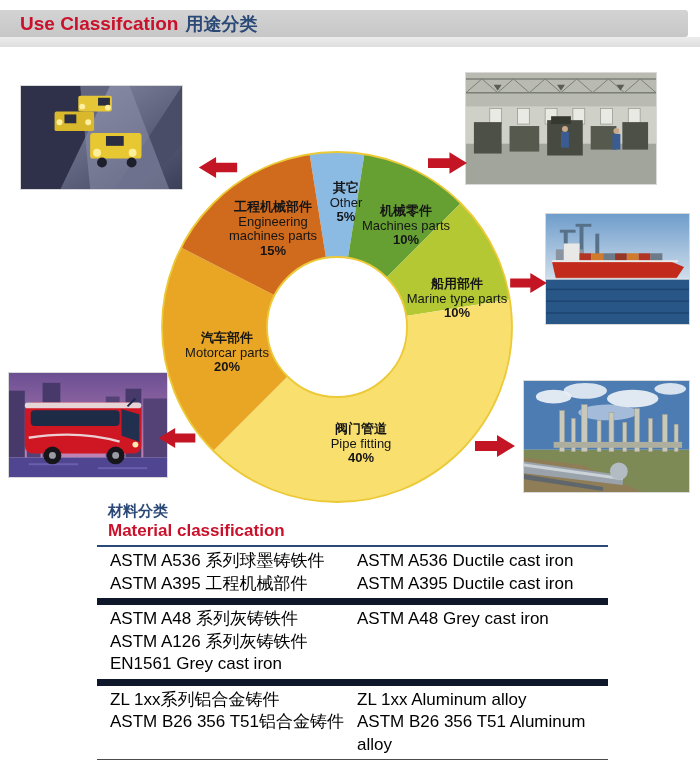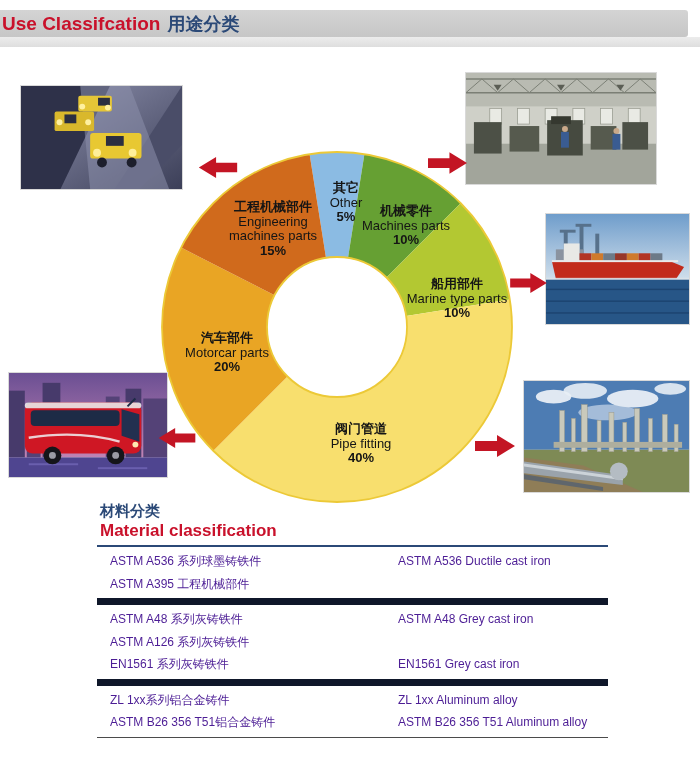--- a/index.html
+++ b/index.html
@@ -3,42 +3,42 @@
 <meta charset="utf-8">
 <style>
   html,body{margin:0;padding:0;background:#ffffff;}
   .page{position:relative;width:700px;height:762px;background:#fff;overflow:hidden;
         font-family:"Liberation Sans","DejaVu Sans",sans-serif;}
   
   .topbar{position:absolute;left:0;top:10px;width:688px;height:27px;
           background:linear-gradient(#d4d4d4,#c6c6c6);border-radius:0 3px 3px 0;}
   .topbar2{position:absolute;left:0;top:37px;width:700px;height:10px;
            background:linear-gradient(#ececec,#dedede);}
-  .header-text{position:absolute;left:2px;top:11px;line-height:25px;white-space:nowrap;}
+  .header-text{position:absolute;left:20px;top:11px;line-height:25px;white-space:nowrap;}
   .title-en{color:#c9112b;font-size:19px;font-weight:bold;}
   .title-zh{color:#2b4977;font-size:18px;font-weight:bold;margin-left:7px;}
   
   .donut{position:absolute;left:0;top:0;}
   
   .photo{position:absolute;box-sizing:border-box;border:1px solid #d9d9d9;background:#eee;}
   .photo svg{display:block;width:100%;height:100%;}
   
   .arrow{position:absolute;}
   .arrow svg{display:block;width:100%;height:100%;}
   .arrow polygon{fill:#c31524;}
   
-  .section-head{position:absolute;left:100px;top:501px;}
+  .section-head{position:absolute;left:108px;top:501px;}
   .sec-zh{font-size:15px;font-weight:bold;color:#2b4977;line-height:19px;}
   .sec-en{font-size:17px;font-weight:bold;color:#c9112b;line-height:21px;}
   .mtable{position:absolute;left:97px;top:545px;width:511px;border-bottom:1px solid #4b4b4b;}
   .tgroup{border-top:7px solid #0f172a;padding:3px 0 3px 13px;}
   .tgroup.first{border-top:2px solid #2b4977;}
-  .trow{display:flex;font-size:12px;color:#4c1d95;line-height:22.5px;}
+  .trow{display:flex;font-size:17px;color:#000000;line-height:22.5px;}
   .tzh{width:247px;}
-  .ten{flex:1;margin-left:41px;}
+  .ten{flex:1;}
 </style>
 </head>
 <body>
 
 <div class="page">
 
   <div class="topbar"></div>
   <div class="topbar2"></div>
   <div class="header-text">
     <span class="title-en">Use Classifcation</span><span class="title-zh">用途分类</span>
@@ -247,34 +247,34 @@
   </div>
 
   <div class="mtable">
     <div class="tgroup first">
       <div class="trow">
         <span class="tzh">ASTM A536 系列球墨铸铁件</span>
         <span class="ten">ASTM A536 Ductile cast iron</span>
       </div>
       <div class="trow">
         <span class="tzh">ASTM A395 工程机械部件</span>
+        <span class="ten">ASTM A395 Ductile cast iron</span>
       </div>
       <div class="trow">
       </div>
     </div>
     <div class="tgroup">
       <div class="trow">
         <span class="tzh">ASTM A48  系列灰铸铁件</span>
         <span class="ten">ASTM A48 Grey cast iron</span>
       </div>
       <div class="trow">
         <span class="tzh">ASTM A126  系列灰铸铁件</span>
       </div>
       <div class="trow">
-        <span class="tzh">EN1561  系列灰铸铁件</span>
         <span class="ten">EN1561 Grey cast iron</span>
       </div>
     </div>
     <div class="tgroup">
       <div class="trow">
         <span class="tzh">ZL 1xx系列铝合金铸件</span>
         <span class="ten">ZL 1xx Aluminum alloy</span>
       </div>
       <div class="trow">
         <span class="tzh">ASTM B26 356 T51铝合金铸件</span>

